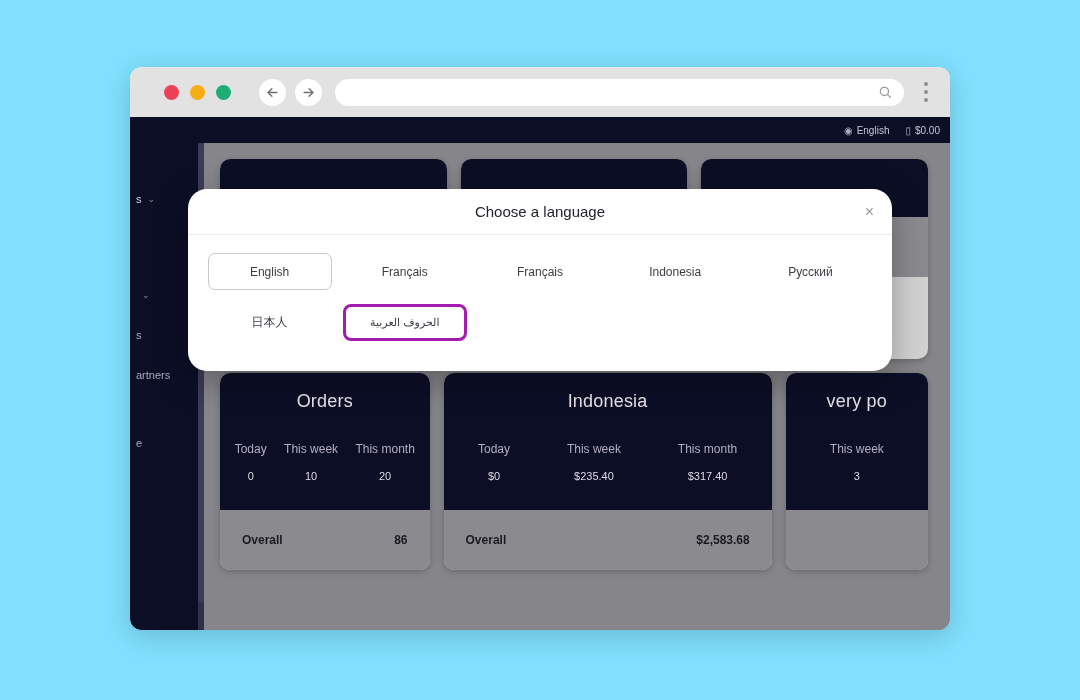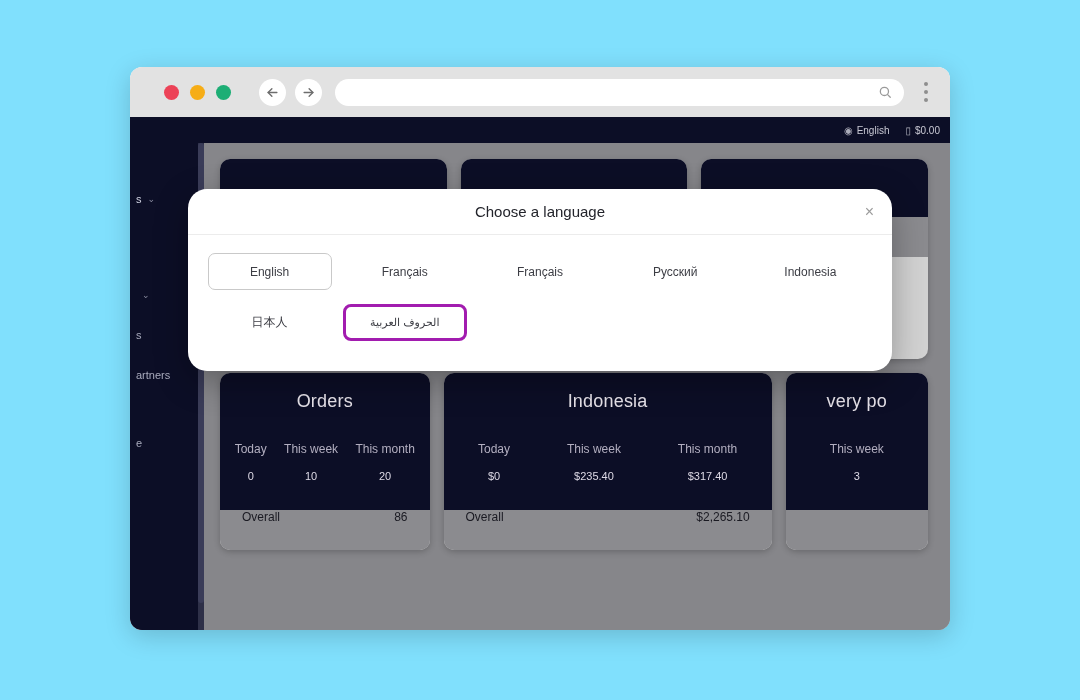--- a/index.html
+++ b/index.html
@@ -176,26 +176,28 @@
     display: flex;
     justify-content: space-around;
     align-items: flex-start;
     padding: 0 6px;
   }
   .metric { text-align: center; }
   .metric-label { font-size: 12px; color: #b3afc0; margin-bottom: 14px; }
   .metric-value { font-size: 11px; color: #dedae6; }
   .card-footer {
     background: #8b8b8f;
-    height: 40px;
-    display: flex;
+    height: 60px;
+    display: flex;
+    align-items: center;
     justify-content: space-between;
     padding: 0 22px;
     font-size: 12px;
     color: #1a1a22;
+    font-weight: bold;
   }
 
   
   .card-row-main { display: flex; gap: 14px; }
   .card-orders { width: 265px; }
   .card-earnings { width: 415px; }
   .card-delivery { width: 180px; }
   .card-main .card-body { padding: 18px 0 22px 0; height: 137px; }
   .card-main .card-title { font-size: 18px; margin-bottom: 30px; }
   .modal {
@@ -415,21 +417,21 @@
                 <div class="metric-value">$235.40</div>
               </div>
               <div class="metric">
                 <div class="metric-label">This month</div>
                 <div class="metric-value">$317.40</div>
               </div>
             </div>
           </div>
           <div class="card-footer">
             <span>Overall</span>
-            <span>$2,265.10</span>
+            <span>$2,583.68</span>
           </div>
         </div>
 
         <div class="card card-main card-delivery">
           <div class="card-body">
             <div class="card-title">very po</div>
             <div class="card-metrics">
               <div class="metric">
                 <div class="metric-label">This week</div>
                 <div class="metric-value">3</div>
@@ -455,24 +457,24 @@
           <div class="lang-cell">
             <div class="lang-option selected">English</div>
           </div>
           <div class="lang-cell">
             <div class="lang-option">Français</div>
           </div>
           <div class="lang-cell">
             <div class="lang-option">Français</div>
           </div>
           <div class="lang-cell">
+            <div class="lang-option">Indonesia</div>
+          </div>
+          <div class="lang-cell">
             <div class="lang-option">Русский</div>
-          </div>
-          <div class="lang-cell">
-            <div class="lang-option">Indonesia</div>
           </div>
           <div class="lang-cell">
             <div class="lang-option">日本人</div>
           </div>
           <div class="lang-cell">
             <div class="lang-option highlighted rtl">الحروف العربية</div>
           </div>
         </div>
       </div>
     </div>

